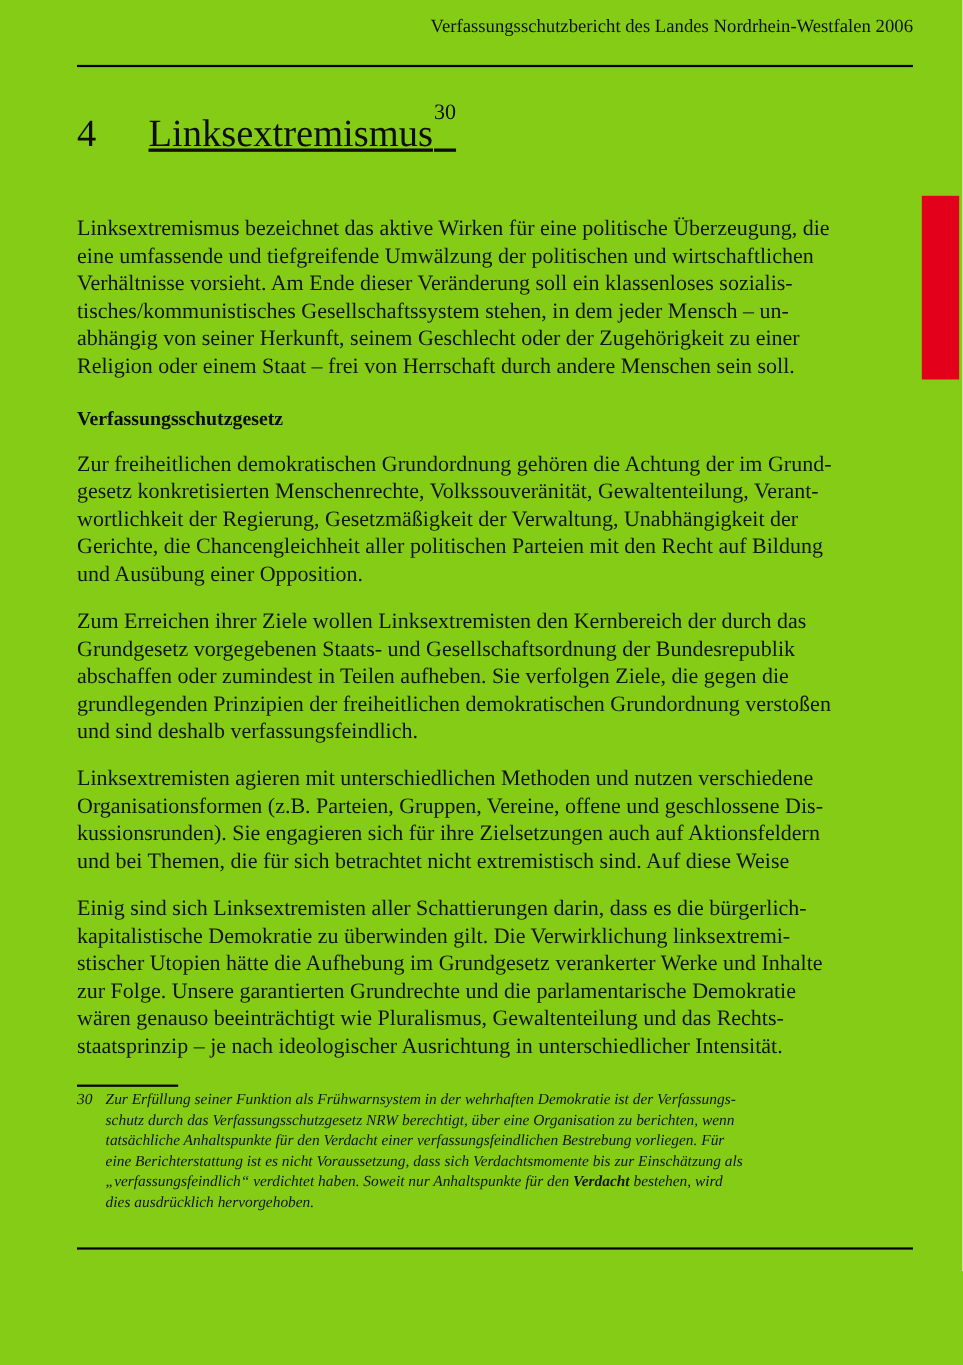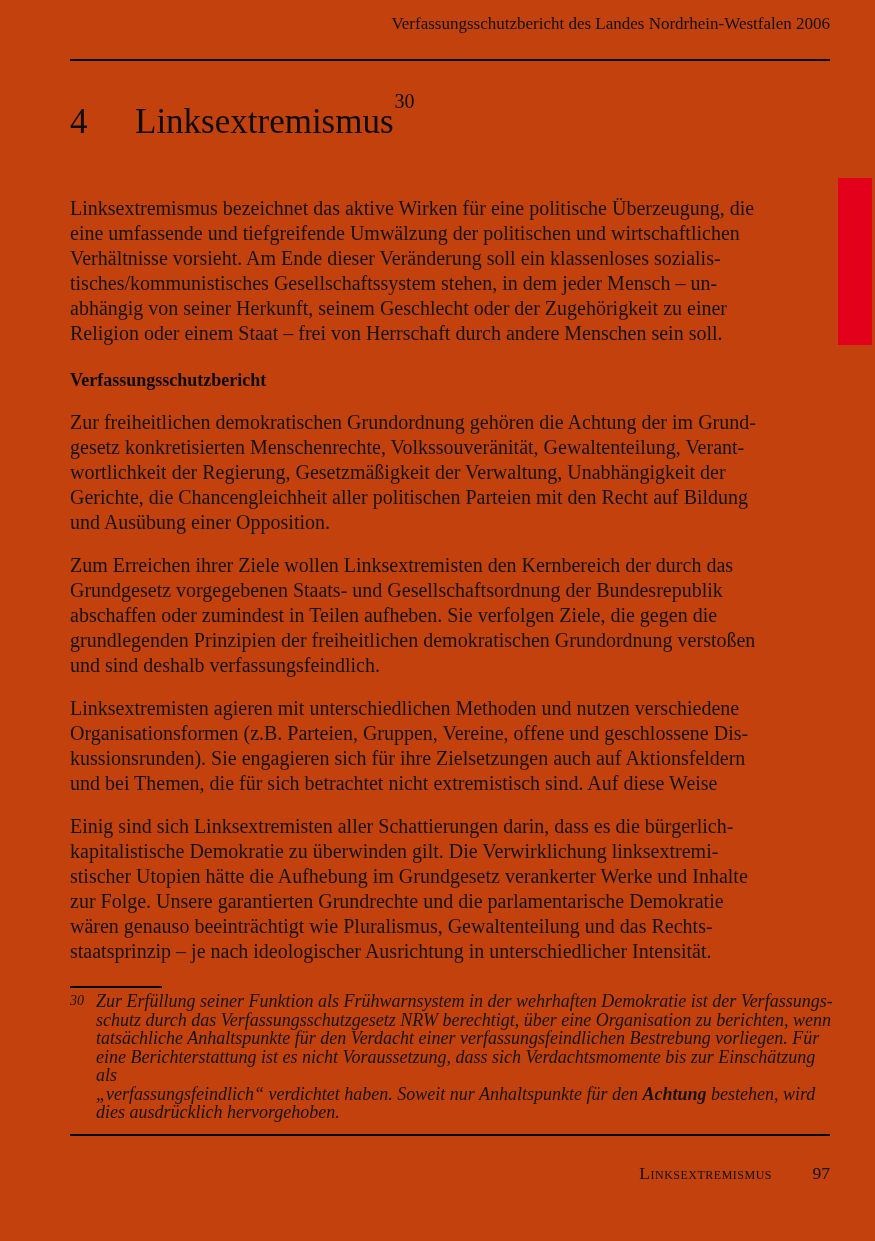--- a/index.html
+++ b/index.html
@@ -1,20 +1,20 @@
 <!DOCTYPE html>
 <html><head>
 <meta charset="utf-8">
 <style>
   html, body { margin: 0; padding: 0; background: #ffffff; }
   .page {
     position: relative;
     width: 875px;
     height: 1241px;
-    background: #c2410c;
+    background: #84cc16;
     font-family: "Liberation Serif", "DejaVu Serif", serif;
     color: #161616;
     overflow: hidden;
   }
   
   .running-header {
     position: absolute;
     top: 12px;
     left: 70px;
     width: 760px;
@@ -45,20 +45,21 @@
   
   .chapter-heading {
     position: absolute;
     top: 102px;
     left: 70px;
     margin: 0;
     font-size: 35px;
     font-weight: 400;
     color: #0d0d0d;
     white-space: nowrap;
+    text-decoration: underline;
   }
   .ch-num { display: inline-block; width: 65px; }
   .ch-sup {
     font-size: 20px;
     line-height: 0;
     position: relative;
     top: -12px;
     margin-left: 1px;
   }
   
@@ -99,21 +100,21 @@
   .fn-marker {
     flex: 0 0 26px;
     font-size: 14px;
     font-style: italic;
     line-height: 18.5px;
     color: #141414;
   }
   .fn-text {
     margin: 0;
     flex: 1;
-    font-size: 18px;
+    font-size: 14px;
     font-style: italic;
     line-height: 18.5px;
     white-space: pre-line;
     color: #141414;
   }
   .fn-text strong { font-weight: 700; font-style: italic; }
   
   .footer-rule {
     position: absolute;
     top: 1134px;
@@ -154,21 +155,21 @@
   <h1 class="chapter-heading"><span class="ch-num">4</span><span class="ch-title">Linksextremismus</span><sup class="ch-sup">30</sup></h1>
 
   <div class="text-col">
     <p class="body-par intro">Linksextremismus bezeichnet das aktive Wirken für eine politische Überzeugung, die
 eine umfassende und tiefgreifende Umwälzung der politischen und wirtschaftlichen
 Verhältnisse vorsieht. Am Ende dieser Veränderung soll ein klassenloses sozialis-
 tisches/kommunistisches Gesellschaftssystem stehen, in dem jeder Mensch – un-
 abhängig von seiner Herkunft, seinem Geschlecht oder der Zugehörigkeit zu einer
 Religion oder einem Staat – frei von Herrschaft durch andere Menschen sein soll.</p>
 
-    <h2 class="sub-heading">Verfassungsschutzbericht</h2>
+    <h2 class="sub-heading">Verfassungsschutzgesetz</h2>
 
     <p class="body-par">Zur freiheitlichen demokratischen Grundordnung gehören die Achtung der im Grund-
 gesetz konkretisierten Menschenrechte, Volkssouveränität, Gewaltenteilung, Verant-
 wortlichkeit der Regierung, Gesetzmäßigkeit der Verwaltung, Unabhängigkeit der
 Gerichte, die Chancengleichheit aller politischen Parteien mit den Recht auf Bildung
 und Ausübung einer Opposition.</p>
     <p class="body-par">Zum Erreichen ihrer Ziele wollen Linksextremisten den Kernbereich der durch das
 Grundgesetz vorgegebenen Staats- und Gesellschaftsordnung der Bundesrepublik
 abschaffen oder zumindest in Teilen aufheben. Sie verfolgen Ziele, die gegen die
 grundlegenden Prinzipien der freiheitlichen demokratischen Grundordnung verstoßen
@@ -186,23 +187,20 @@
   </div>
 
   <div class="footnote-block">
     <hr class="footnote-rule">
     <div class="footnote-row">
       <span class="fn-marker">30</span>
       <p class="fn-text"><span>Zur Erfüllung seiner Funktion als Frühwarnsystem in der wehrhaften Demokratie ist der Verfassungs-
 schutz durch das Verfassungsschutzgesetz NRW berechtigt, über eine Organisation zu berichten, wenn
 tatsächliche Anhaltspunkte für den Verdacht einer verfassungsfeindlichen Bestrebung vorliegen. Für
 eine Berichterstattung ist es nicht Voraussetzung, dass sich Verdachtsmomente bis zur Einschätzung als
-„verfassungsfeindlich“ verdichtet haben. Soweit nur Anhaltspunkte für den </span><strong>Achtung</strong><span> bestehen, wird
+„verfassungsfeindlich“ verdichtet haben. Soweit nur Anhaltspunkte für den </span><strong>Verdacht</strong><span> bestehen, wird
 dies ausdrücklich hervorgehoben.</span></p>
     </div>
   </div>
 
   <hr class="footer-rule">
-  <div class="footer-line">
-    <span class="footer-label">Linksextremismus</span><span class="footer-page">97</span>
-  </div>
 
 </div>
 
 </body></html>

